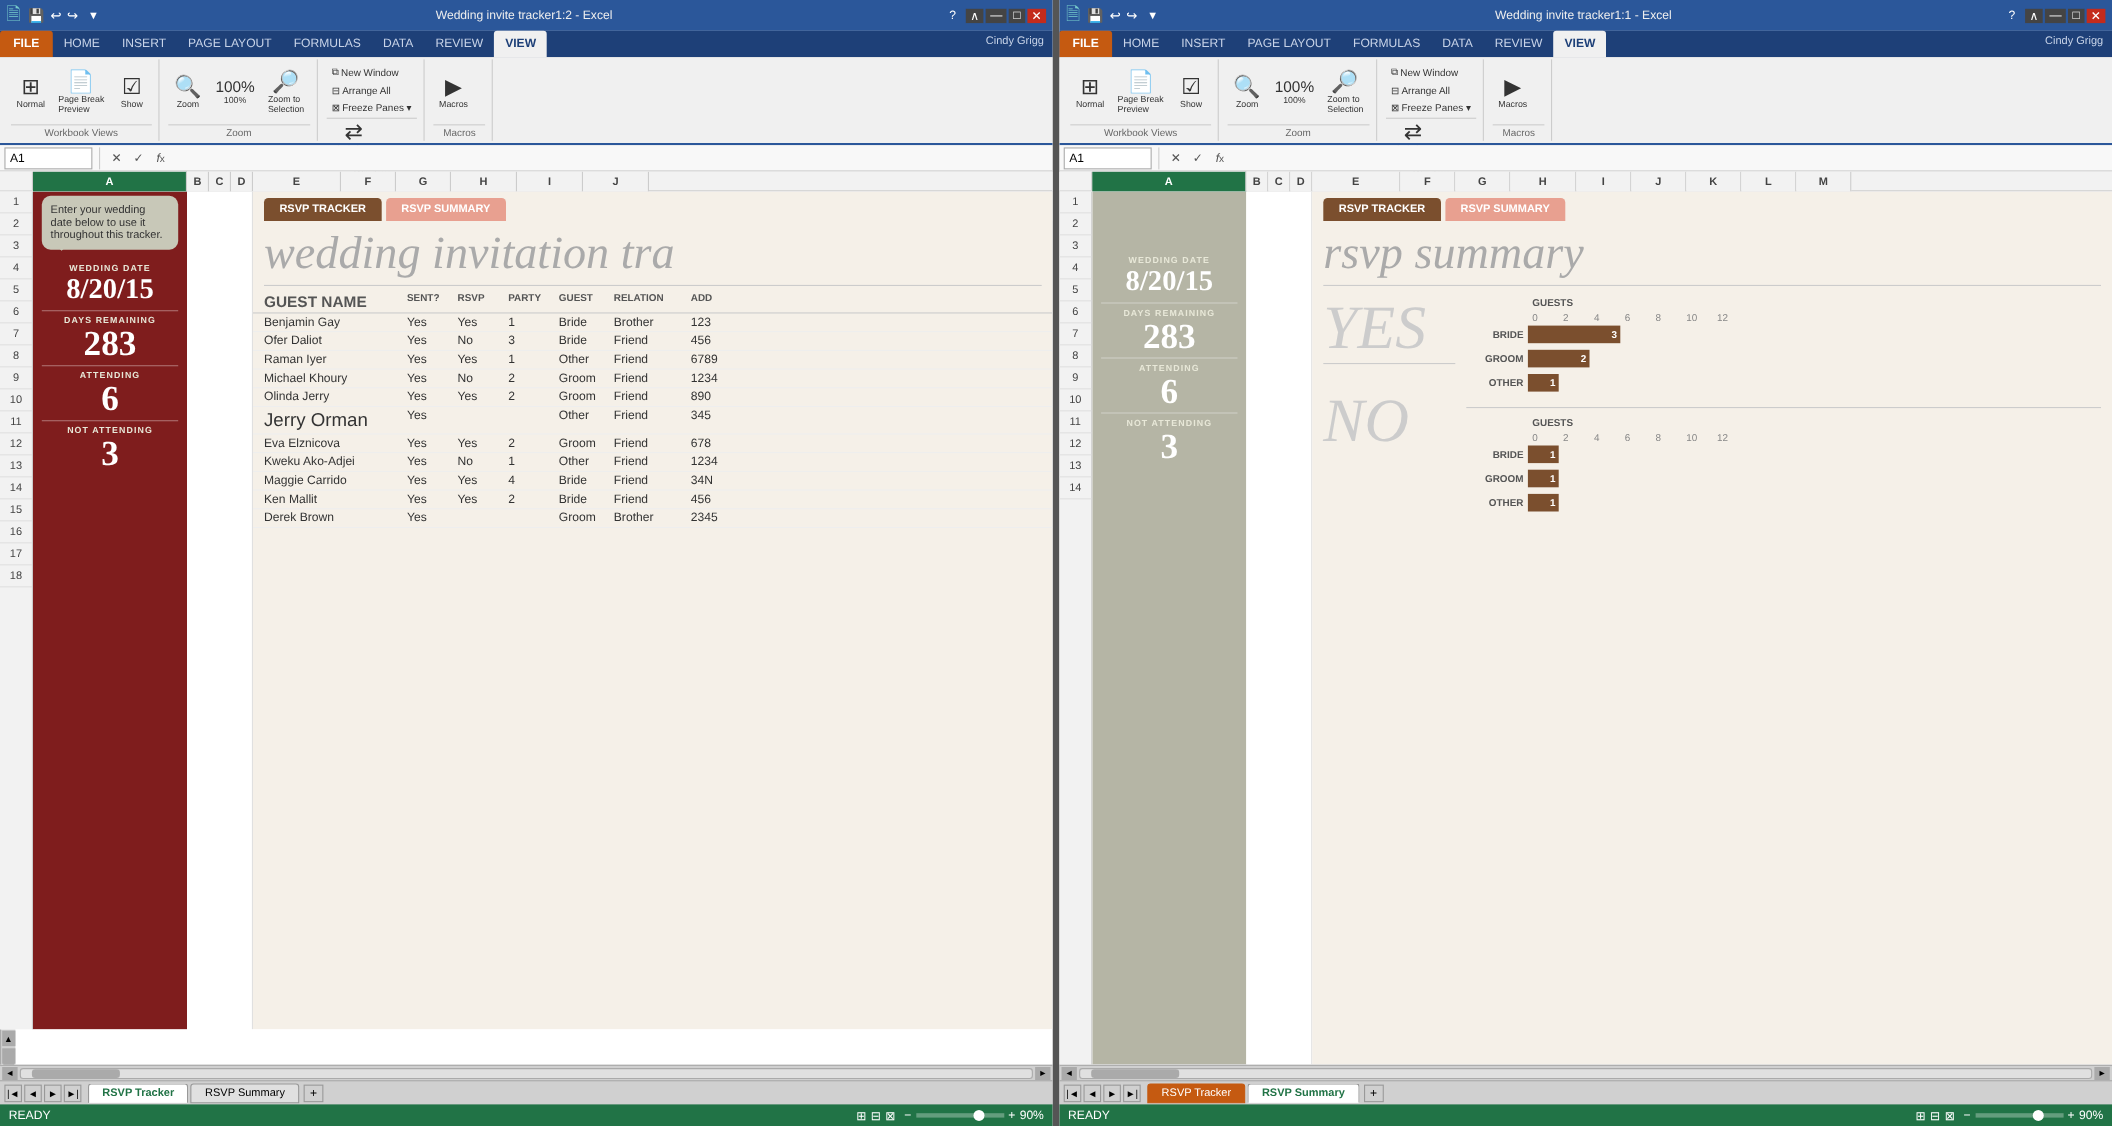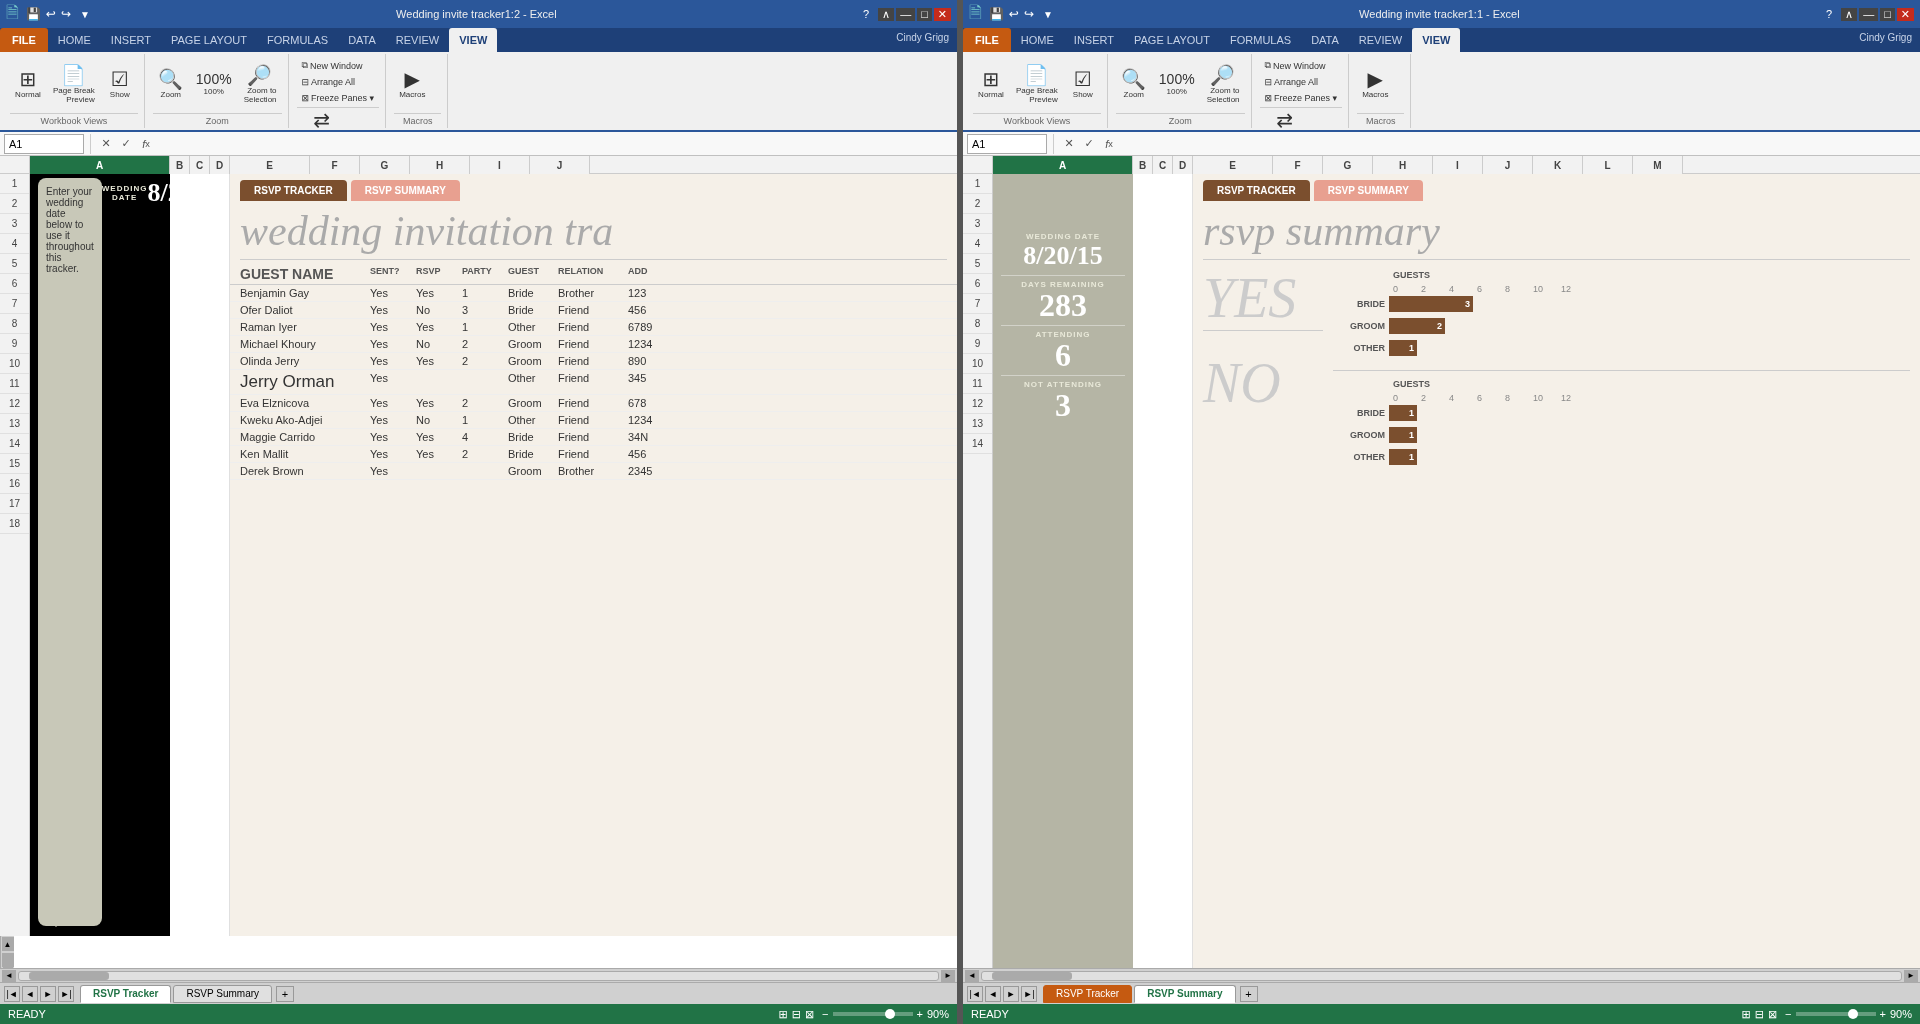--- a/index.html
+++ b/index.html
@@ -12,21 +12,21 @@
     .ribbon-tab { padding: 4px 10px; font-size: 11px; color: #c7d3e8; cursor: pointer; border: none; background: none; }
     .ribbon-tab.active { background: #f0f0f0; color: #1e4078; font-weight: bold; border-radius: 3px 3px 0 0; }
     .ribbon-tab.file { background: #1e4078; color: white; font-weight: bold; padding: 4px 12px; }
     .ribbon-tab.file.active { background: #c55a11; }
     .ribbon-content { background: #f0f0f0; border-bottom: 2px solid #2b579a; padding: 2px 4px; display: flex; align-items: stretch; gap: 2px; height: 80px; }
     .ribbon-group { display: flex; flex-direction: column; border-right: 1px solid #ccc; padding: 2px 6px; min-width: 60px; }
     .ribbon-group-label { font-size: 9px; color: #666; text-align: center; margin-top: auto; padding-top: 2px; border-top: 1px solid #ccc; }
     .ribbon-buttons { display: flex; gap: 2px; align-items: center; flex: 1; }
     .rbn-btn { display: flex; flex-direction: column; align-items: center; justify-content: center; padding: 2px 4px; cursor: pointer; border-radius: 2px; font-size: 9px; color: #333; min-width: 36px; height: 56px; border: 1px solid transparent; }
     .rbn-btn .btn-icon { font-size: 20px; line-height: 1; }
-    .rbn-btn .btn-label { font-size: 8px; text-align: right; line-height: 1.1; margin-top: 2px; }
+    .rbn-btn .btn-label { font-size: 8px; text-align: left; line-height: 1.1; margin-top: 2px; }
     .rbn-btn-small { display: flex; align-items: center; gap: 2px; padding: 1px 4px; cursor: pointer; font-size: 9px; color: #333; border-radius: 2px; white-space: nowrap; border: 1px solid transparent; }
 
     
     .formula-bar { height: 24px; background: #f8f8f8; border-bottom: 1px solid #c0c0c0; display: flex; align-items: center; padding: 0 4px; gap: 4px; font-size: 11px; }
     .cell-ref { width: 80px; height: 20px; border: 1px solid #aaa; padding: 0 4px; font-size: 11px; background: white; }
     .formula-sep { width: 1px; height: 20px; background: #ccc; margin: 0 2px; }
     .formula-icons { display: flex; gap: 2px; }
     .formula-icon { width: 18px; height: 18px; display: flex; align-items: center; justify-content: center; font-size: 11px; cursor: pointer; color: #555; }
     .formula-input { flex: 1; height: 20px; border: none; background: transparent; font-size: 11px; outline: none; }
 
@@ -214,21 +214,21 @@
             <div class="row-header">13</div>
             <div class="row-header">14</div>
             <div class="row-header">15</div>
             <div class="row-header">16</div>
             <div class="row-header">17</div>
             <div class="row-header">18</div>
           </div>
 
           <div style="flex:1; overflow:hidden; display:flex;">
 
-            <div style="width:140px;min-width:140px;background:#000000;display:flex;flex-direction:row;padding:4px 8px;">
+            <div style="width:140px;min-width:140px;background:#7f1d1d;display:flex;flex-direction:column;padding:4px 8px;">
 
               <div style="background:#c8c8b8;border-radius:8px;padding:8px;font-size:10px;color:#333;margin-bottom:6px;position:relative;">
                 <span>Enter your wedding date below to use it throughout this tracker.</span>
                 <div style="position:absolute;bottom:-7px;left:12px;border:6px solid transparent;border-top-color:#c8c8b8;"></div>
               </div>
 
               <div style="font-size:8px;letter-spacing:1px;text-align:center;color:#e8e8d8;font-weight:bold;margin-top:6px;">WEDDING DATE</div>
 
               <div style="font-size:26px;font-weight:bold;text-align:center;color:white;font-family:Georgia,serif;">8/20/15</div>
 

